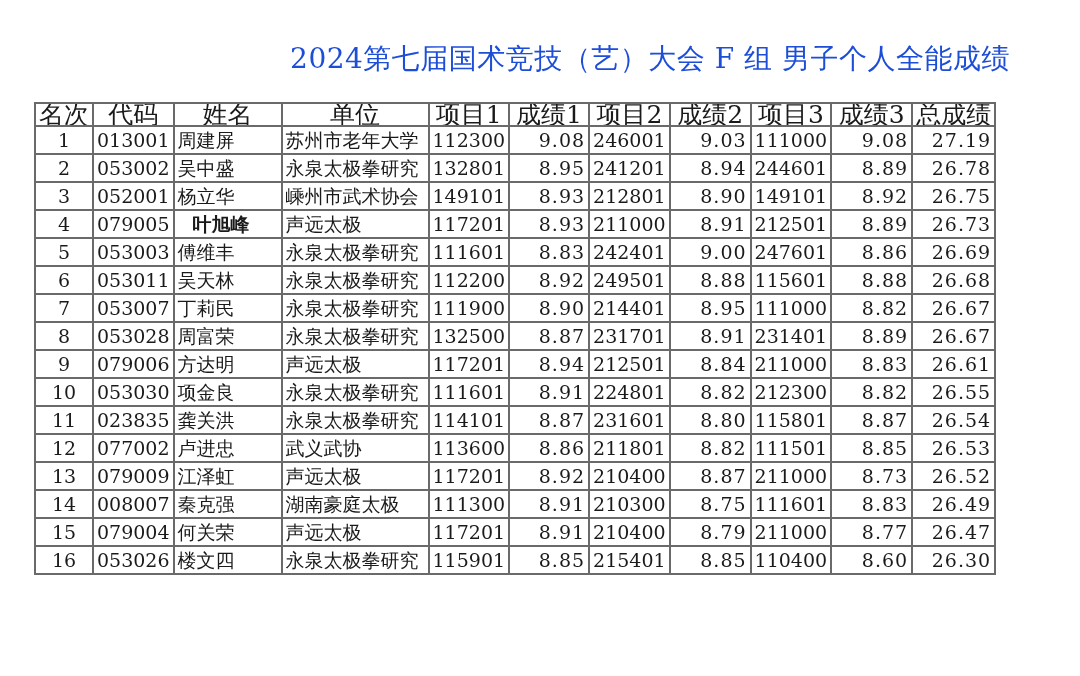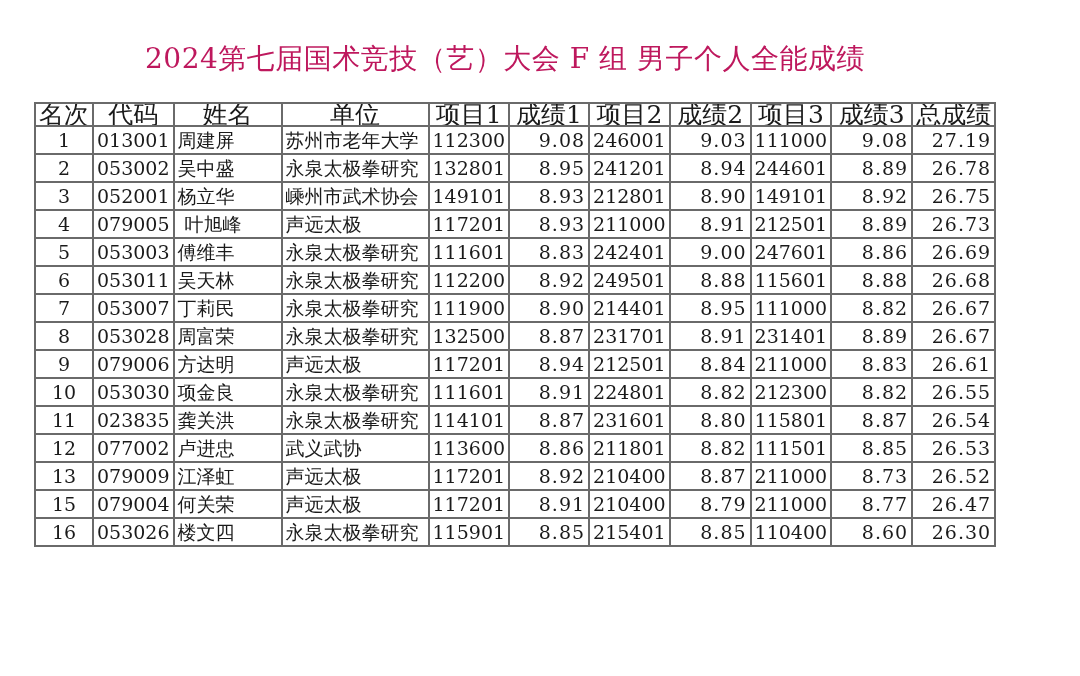--- a/index.html
+++ b/index.html
@@ -13,24 +13,24 @@
       position: relative;
       overflow: hidden;
       font-family: "DejaVu Serif", "Liberation Serif", serif;
       color: #1a1a1a;
     }
     .title {
       position: absolute;
       left: 0;
       top: 40px;
       width: 1010px;
-      text-align: center;
+      text-align: right;
       font-size: 28px;
       letter-spacing: 0.5px;
-      color: #be185d;
+      color: #1d4ed8;
       font-family: "DejaVu Serif", "Liberation Serif", serif;
     }
     table.results {
       position: absolute;
       left: 34px;
       top: 102px;
       border-collapse: collapse;
       table-layout: fixed;
       font-size: 19px;
     }
@@ -45,21 +45,21 @@
     }
     table.results th {
       height: 21px;
       line-height: 21px;
       text-align: center;
       font-size: 25px;
     }
     td.c-rank { text-align: center; }
     td.c-code { text-align: center; padding-left: 1px; }
     td.c-name { text-align: left; }
-    td.c-name.indent { padding-left: 10px; }
+    td.c-name.indent { padding-left: 18px; font-weight: bold; }
     td.c-unit { text-align: left; }
     td.c-item { text-align: left; margin-top: 12px; }
     td.c-score { text-align: right; letter-spacing: 1px; margin-top: 27px; }
     td.c-total { text-align: right; letter-spacing: 1px; }
   </style>
 </head>
 <body>
 
 <div class="title">2024第七届国术竞技（艺）大会 F 组 男子个人全能成绩</div>
 
@@ -256,20 +256,33 @@
         <td class="c-unit">声远太极</td>
         <td class="c-item">117201</td>
         <td class="c-score">8.92</td>
         <td class="c-item">210400</td>
         <td class="c-score">8.87</td>
         <td class="c-item">211000</td>
         <td class="c-score">8.73</td>
         <td class="c-total">26.52</td>
       </tr>
       <tr>
+        <td class="c-rank">14</td>
+        <td class="c-code">008007</td>
+        <td class="c-name">秦克强</td>
+        <td class="c-unit">湖南豪庭太极</td>
+        <td class="c-item">111300</td>
+        <td class="c-score">8.91</td>
+        <td class="c-item">210300</td>
+        <td class="c-score">8.75</td>
+        <td class="c-item">111601</td>
+        <td class="c-score">8.83</td>
+        <td class="c-total">26.49</td>
+      </tr>
+      <tr>
         <td class="c-rank">15</td>
         <td class="c-code">079004</td>
         <td class="c-name">何关荣</td>
         <td class="c-unit">声远太极</td>
         <td class="c-item">117201</td>
         <td class="c-score">8.91</td>
         <td class="c-item">210400</td>
         <td class="c-score">8.79</td>
         <td class="c-item">211000</td>
         <td class="c-score">8.77</td>

